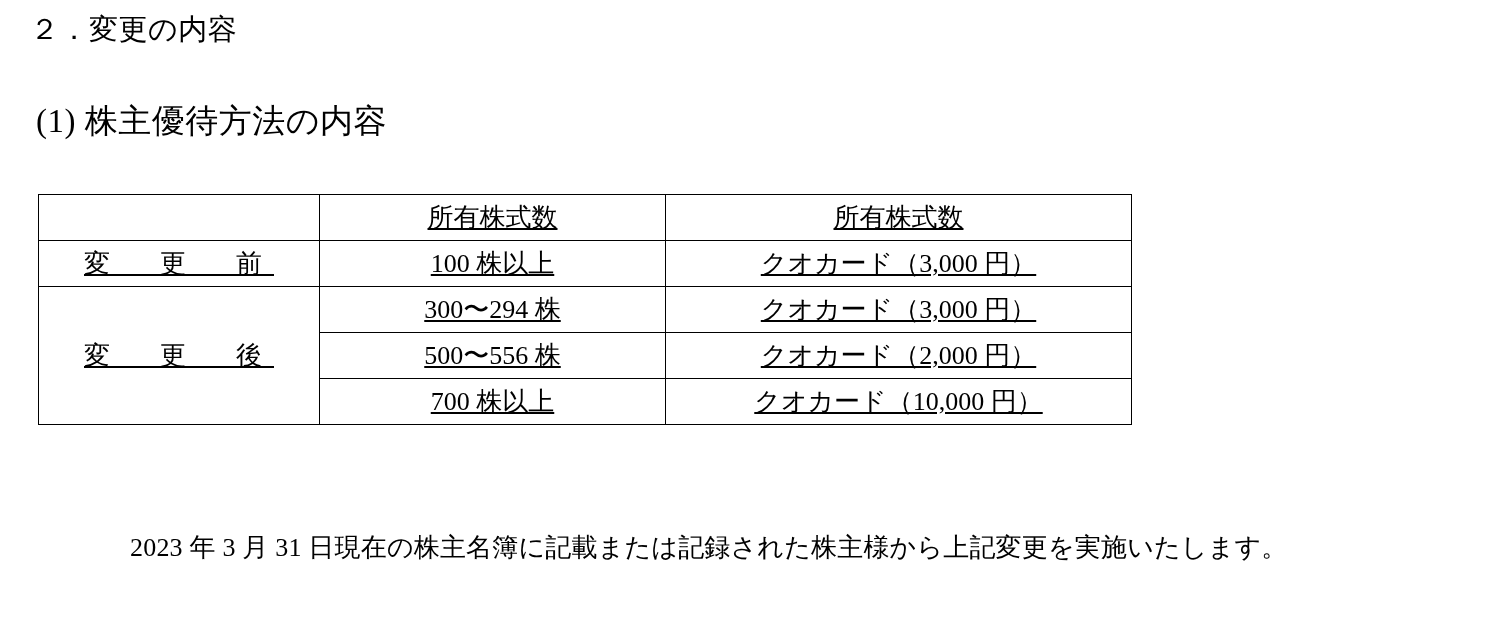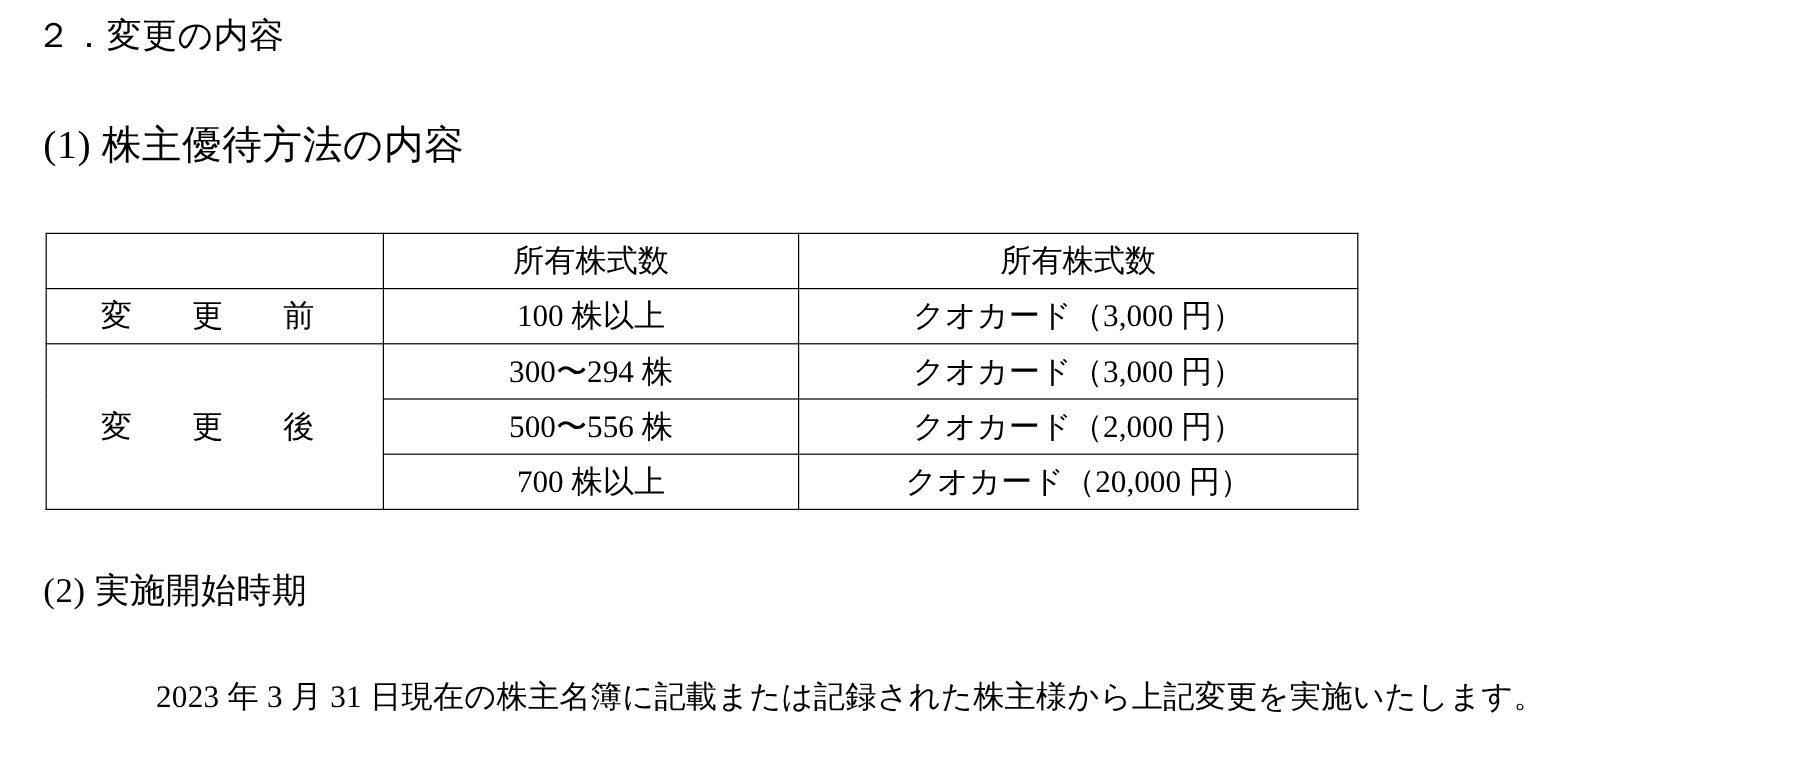--- a/index.html
+++ b/index.html
@@ -41,21 +41,21 @@
     position: absolute;
     left: 36px;
     top: 473px;
     font-size: 29px;
     letter-spacing: 0.5px;
     white-space: nowrap;
   }
   .paragraph-final {
     position: absolute;
     left: 130px;
-    top: 563px;
+    top: 530px;
     font-size: 26px;
     white-space: nowrap;
     letter-spacing: 0.2px;
   }
   table.benefit-table {
     position: absolute;
     left: 38px;
     top: 194px;
     border-collapse: collapse;
     table-layout: fixed;
@@ -64,20 +64,21 @@
   table.benefit-table td,
   table.benefit-table th {
     border: 1.6px solid #000000;
     font-weight: normal;
     font-size: 26px;
     text-align: center;
     vertical-align: middle;
     height: 45px;
     padding: 0;
     white-space: nowrap;
+    text-decoration: underline;
   }
   .col-label { width: 280px; margin-top: 46px; }
   .col-shares { width: 345px; }
   .col-benefit { width: 465px; }
   .spaced {
     letter-spacing: 12px;
     padding-left: 12px;
   }
   .blank-cell { border-left: 1.6px solid #000000; }
 </style>
@@ -106,22 +107,21 @@
         <td class="col-label spaced" rowspan="3">変　更　後</td>
         <td class="col-shares">300〜294 株</td>
         <td class="col-benefit">クオカード（3,000 円）</td>
       </tr>
       <tr>
         <td class="col-shares">500〜556 株</td>
         <td class="col-benefit">クオカード（2,000 円）</td>
       </tr>
       <tr>
         <td class="col-shares">700 株以上</td>
-        <td class="col-benefit">クオカード（20,000 円）</td>
+        <td class="col-benefit">クオカード（10,000 円）</td>
       </tr>
     </tbody>
   </table>
 
-  <div class="heading-sub-2">(2) 実施開始時期</div>
 
   <div class="paragraph-final">2023 年 3 月 31 日現在の株主名簿に記載または記録された株主様から上記変更を実施いたします。</div>
 
 </div>
 
 </body></html>

